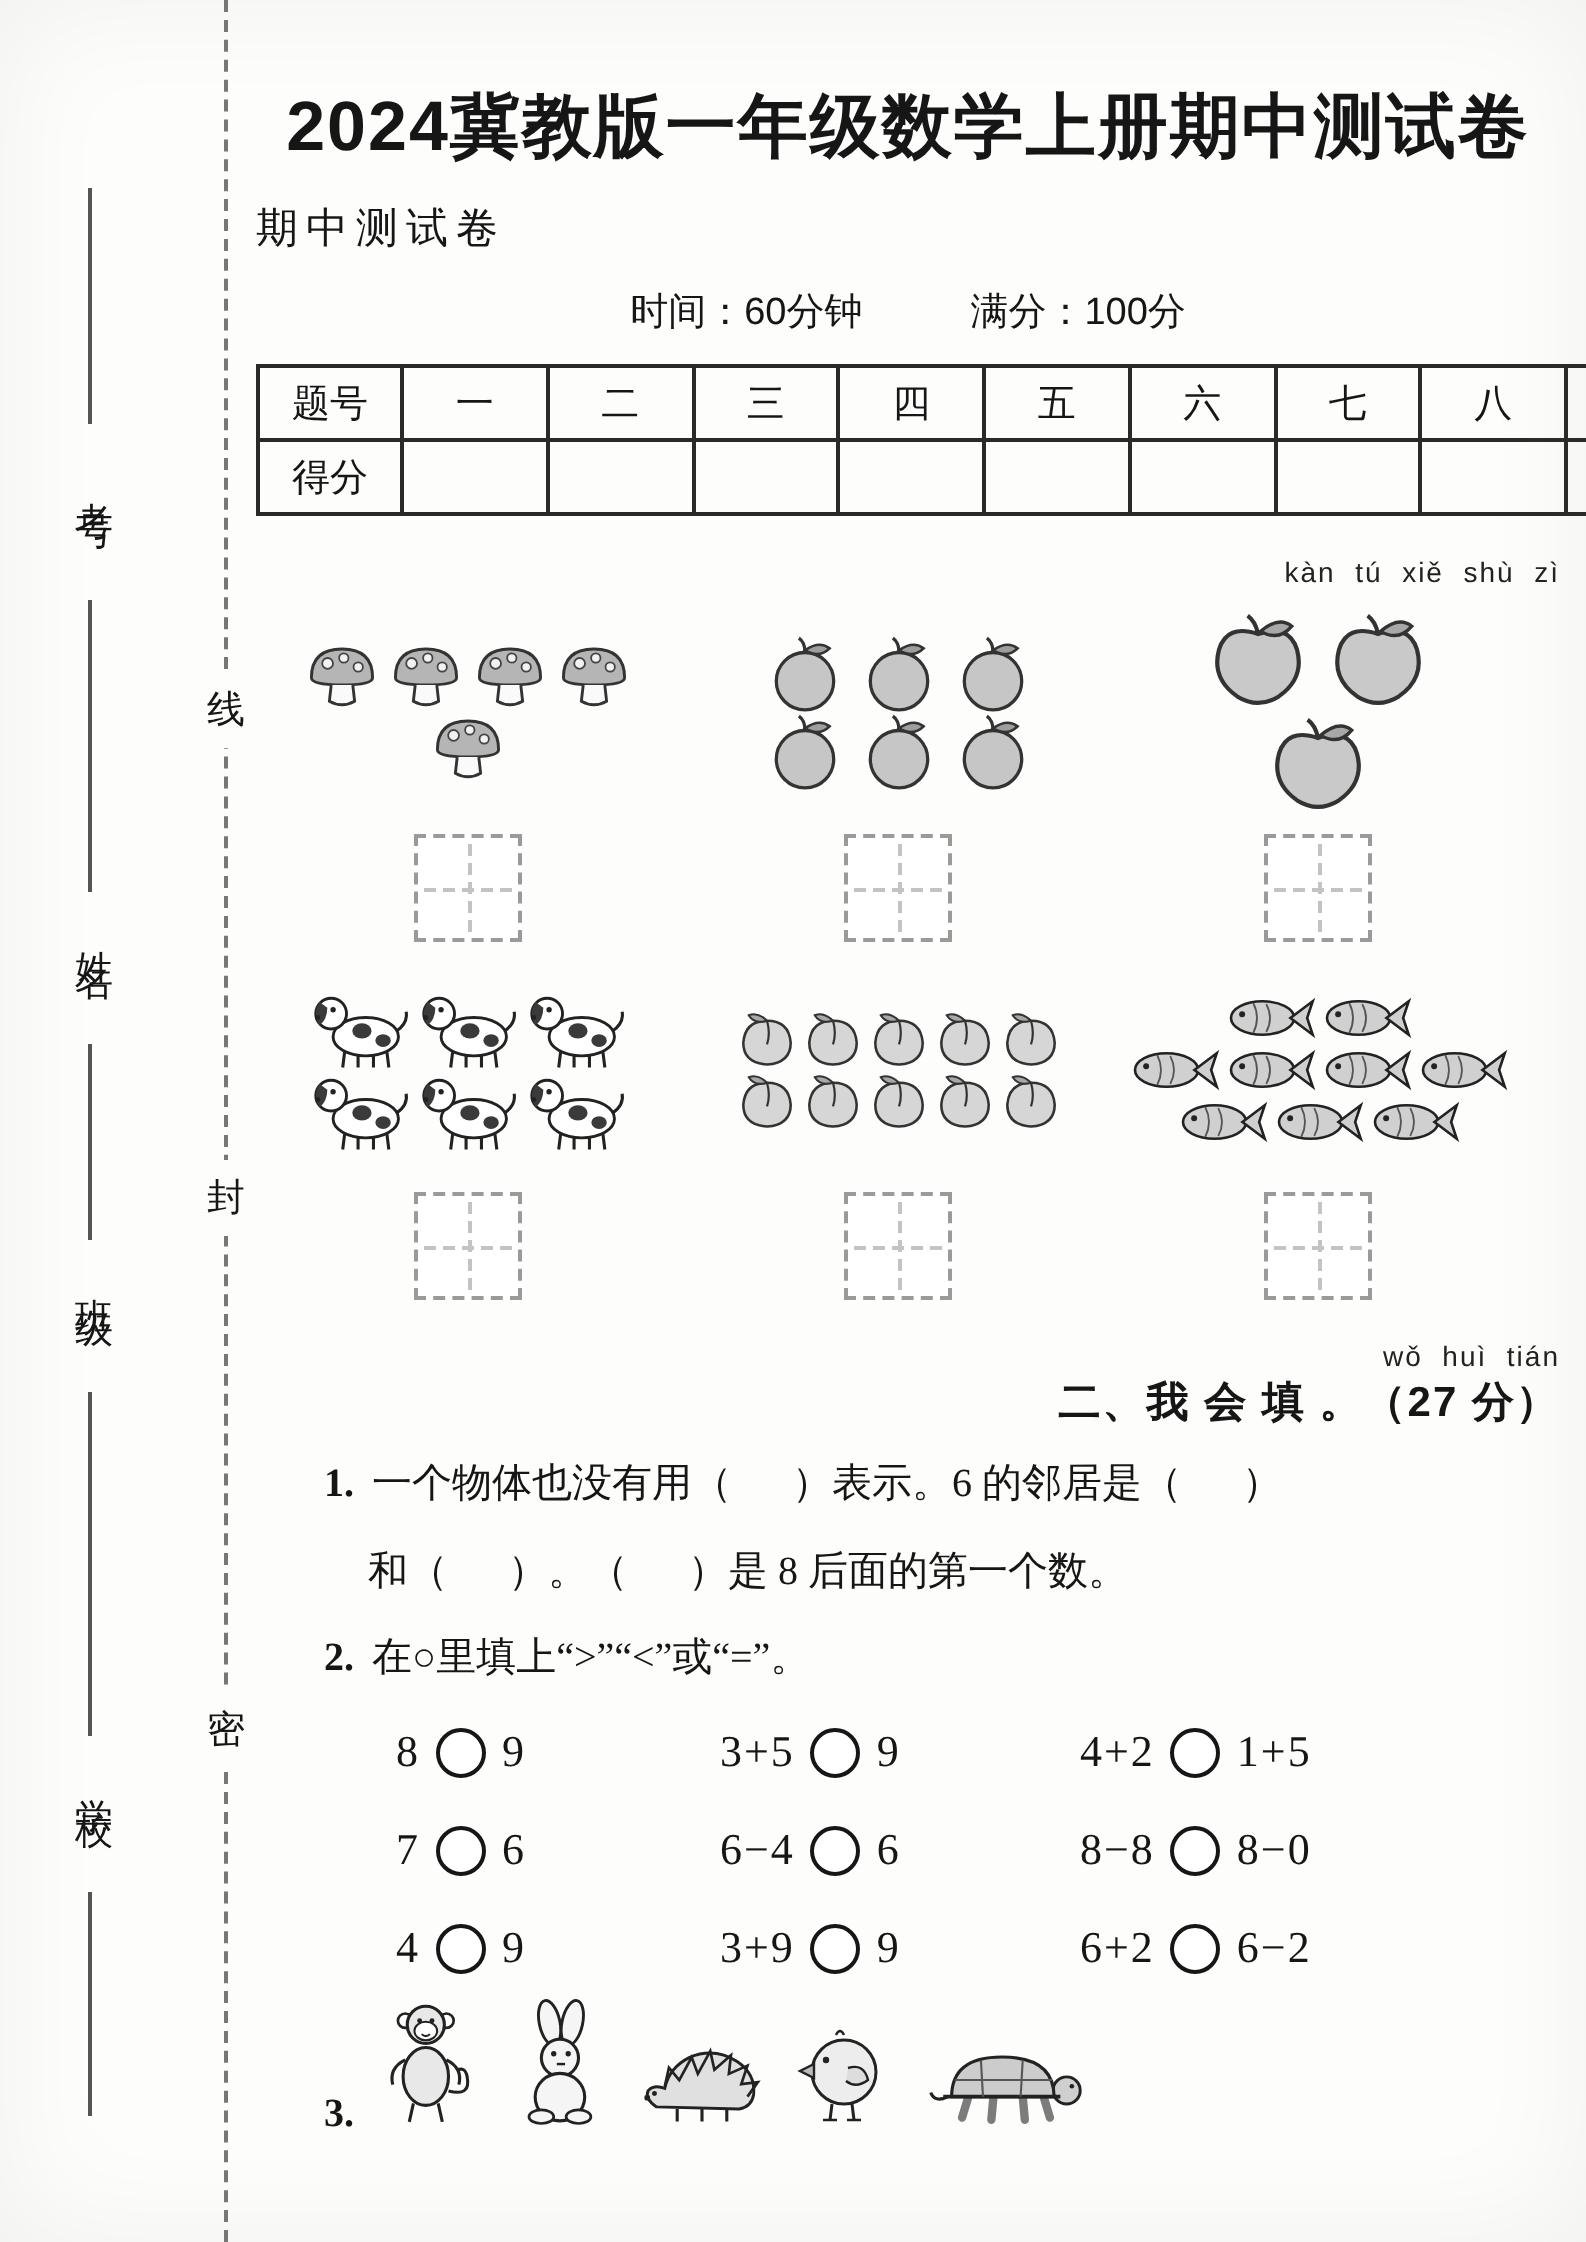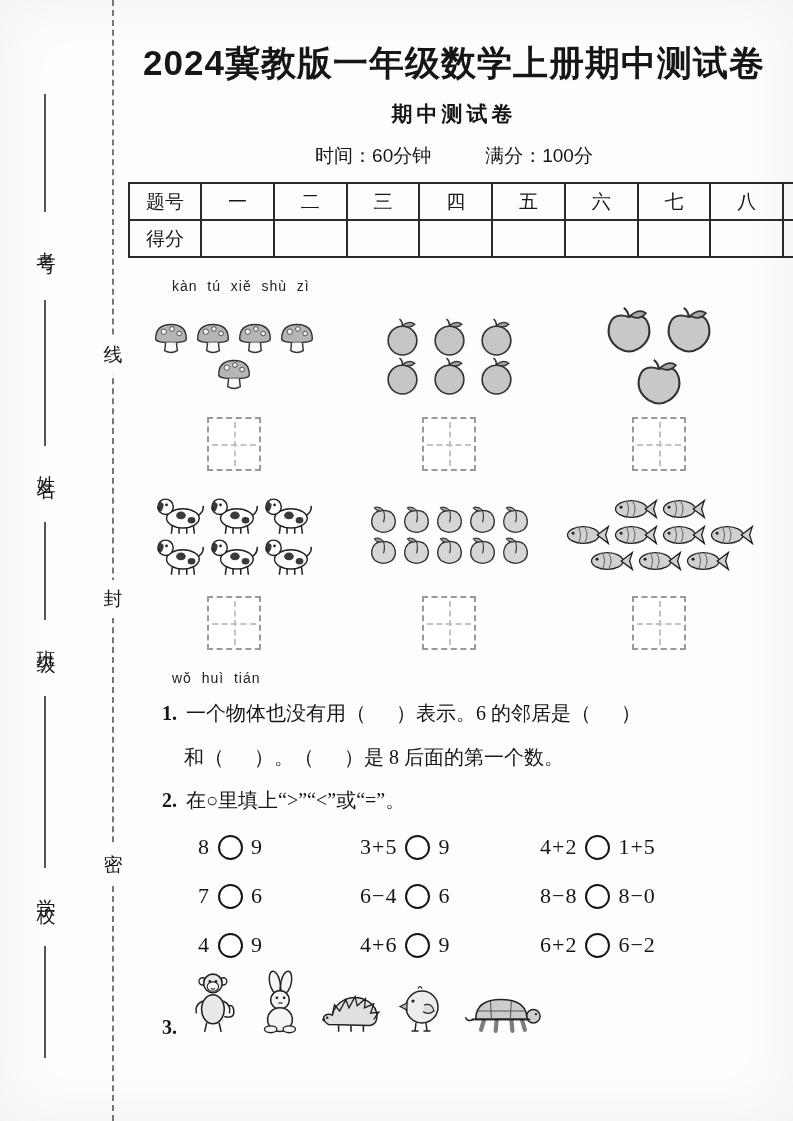--- a/index.html
+++ b/index.html
@@ -21,28 +21,28 @@
   .ml0 { top:236px; } .ml1 { top:460px; } .ml2 { top:634px; } .ml3 { top:884px; }
   .m-line { position:absolute; left:44px; width:0; border-left:2px solid #555; }
   .mn0 { top:94px;  height:118px; }
   .mn1 { top:300px; height:146px; }
   .mn2 { top:522px; height:98px;  }
   .mn3 { top:696px; height:172px; }
   .mn4 { top:946px; height:112px; }
   
   .content { position:absolute; left:128px; top:0; width:652px; }
   .title { padding-top:40px; text-align:center; font-size:35px; font-weight:bold; letter-spacing:1px; }
-  .subtitle { margin-top:13px; text-align:center; font-size:21px; font-weight:bold; letter-spacing:4px; }
+  .subtitle { margin-top:13px; font-size:21px; font-weight:normal; letter-spacing:4px; }
   .info-line { margin-top:15px; display:flex; justify-content:center; gap:54px; font-size:19px; }
   .score-table { margin-top:13px; border-collapse:collapse; width:732px; table-layout:fixed; }
   .score-table td { border:2px solid #2a2a2a; height:37px; text-align:center; font-size:19px; }
   .score-table td.first { width:72px; }
   .score-table td.last  { width:76px; }
   
-  .sec { margin-top:20px; }
+  .sec { margin-top:20px;text-align:right; }
   .pinyin { margin-left:44px; font-size:14px; letter-spacing:1px; color:#222; }
   .sec-title { margin-top:1px; font-size:21px; font-weight:bold; letter-spacing:1px; }
   
   .pics-grid { margin-top:10px; display:grid; grid-template-columns:212px 218px 202px; row-gap:12px; }
   .pic-cell { display:flex; flex-direction:column; align-items:center; }
   .pic-stack { height:104px; display:flex; flex-direction:column; justify-content:center; align-items:center; }
   .pic-row { display:flex; align-items:center; justify-content:center; }
   .answer-box { width:54px; height:54px; margin-top:9px; border:2px dashed #9a9a9a;
     position:relative; background:#fff; }
   .answer-box::before { content:""; position:absolute; left:3px; right:3px; top:50%;
@@ -400,20 +400,21 @@
                 <use href="#sym-fish"></use>
               </svg>
             </div>
           </div>
         <div class="answer-box"></div>
       </div>
     </div>
 
     <div class="sec">
       <div class="pinyin">wǒ&nbsp;&nbsp;huì&nbsp;&nbsp;tián</div>
+      <div class="sec-title">二、我 会 填 。（27 分）</div>
     </div>
 
     <div class="q-block">
       <div class="q-line">
         <span class="qnum">1.</span>
         <span>一个物体也没有用（&nbsp;&nbsp;&nbsp;&nbsp;&nbsp;&nbsp;）表示。6 的邻居是（&nbsp;&nbsp;&nbsp;&nbsp;&nbsp;&nbsp;）</span>
       </div>
       <div class="q-line q-cont">
         <span>和（&nbsp;&nbsp;&nbsp;&nbsp;&nbsp;&nbsp;）。（&nbsp;&nbsp;&nbsp;&nbsp;&nbsp;&nbsp;）是 8 后面的第一个数。</span>
       </div>
@@ -454,21 +455,21 @@
           <span>8−8</span>
           <span class="cmp-circle"></span>
           <span>8−0</span>
         </div>
         <div class="cmp">
           <span>4</span>
           <span class="cmp-circle"></span>
           <span>9</span>
         </div>
         <div class="cmp">
-          <span>4+6</span>
+          <span>3+9</span>
           <span class="cmp-circle"></span>
           <span>9</span>
         </div>
         <div class="cmp">
           <span>6+2</span>
           <span class="cmp-circle"></span>
           <span>6−2</span>
         </div>
       </div>
     </div>

